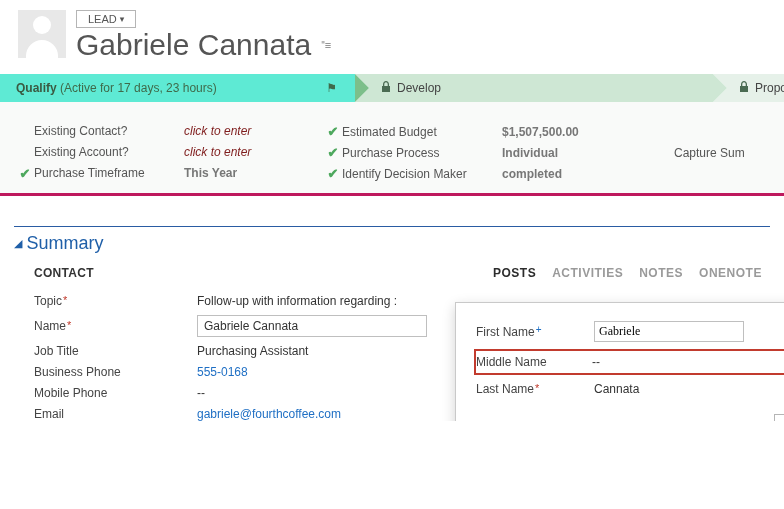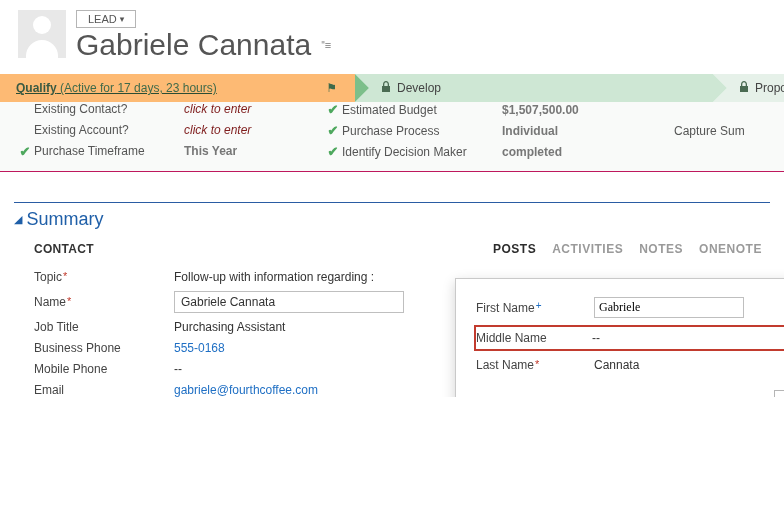--- a/index.html
+++ b/index.html
@@ -62,24 +62,23 @@
   .process-row { display: flex; height: 28px; }
   .stage {
     position: relative;
     display: flex;
     align-items: center;
     padding: 0 24px 0 16px;
     font-size: 12px;
     color: #444;
   }
   .stage.active {
-    background: #fdba74;
+    background: #5eead4;
     color: #2b4d34;
     flex: 0 0 355px;
-    text-decoration: underline;
   }
   .stage.active .stage-name { font-weight: 600; color: #3a5a42; }
   .stage.active .sub { color: #3f6a4a; font-weight: 400; }
   .stage.next {
     background: #cee7d4;
     flex: 0 0 358px;
   }
   .stage.later {
     background: #e6f1e9;
     flex: 1;
@@ -104,22 +103,22 @@
   .stage.active::after { border-left: 14px solid #7cbf8a; }
   .stage.next::after { border-left: 14px solid #cee7d4; }
   .stage.next, .stage.later { padding-left: 26px; }
   .stage .lock { margin-right: 6px; color: #4a6b52; }
   .flag { position: absolute; right: 18px; top: 7px; color: #3f6a4a; font-size: 12px; }
 
   
   .proc-details {
     display: flex;
     background: #f9faf9;
-    border-bottom: 1px solid #be185d;
-    padding: 0 0 12px 0;
+    border-bottom: 3px solid #be185d;
+    padding: 22px 0 12px 0;
   }
   .proc-col {
     display: grid;
     grid-template-columns: 18px 130px 130px;
     row-gap: 6px;
     align-items: center;
   }
   .proc-col.c1 { margin-left: 16px; width: 355px; grid-template-columns: 18px 150px 140px; }
   .proc-col.c2 { width: 358px; grid-template-columns: 18px 160px 150px; }
   .proc-col.c3 { width: auto; grid-template-columns: 18px 120px; padding-left:4px; }
@@ -158,21 +157,21 @@
   }
   .contact-grid {
     display: grid;
     grid-template-columns: 140px 250px;
     row-gap: 7px;
     align-items: center;
     margin-left: 4px;
   }
   .c-label { color: #444; position: relative; }
   .req::after { content: "*"; color: #c0392b; font-size: 11px; position: relative; top: -1px; left: 1px; }
-  .c-val { color: #333; }
+  .c-val { color: #333; margin-left: 23px; }
   .c-val.link { color: #1f6fc4; cursor: pointer; }
   .name-input {
     border: 1px solid #bfbfbf;
     padding: 3px 6px;
     width: 230px;
     font-family: inherit;
     font-size: 12px;
     color: #333;
   }
 

